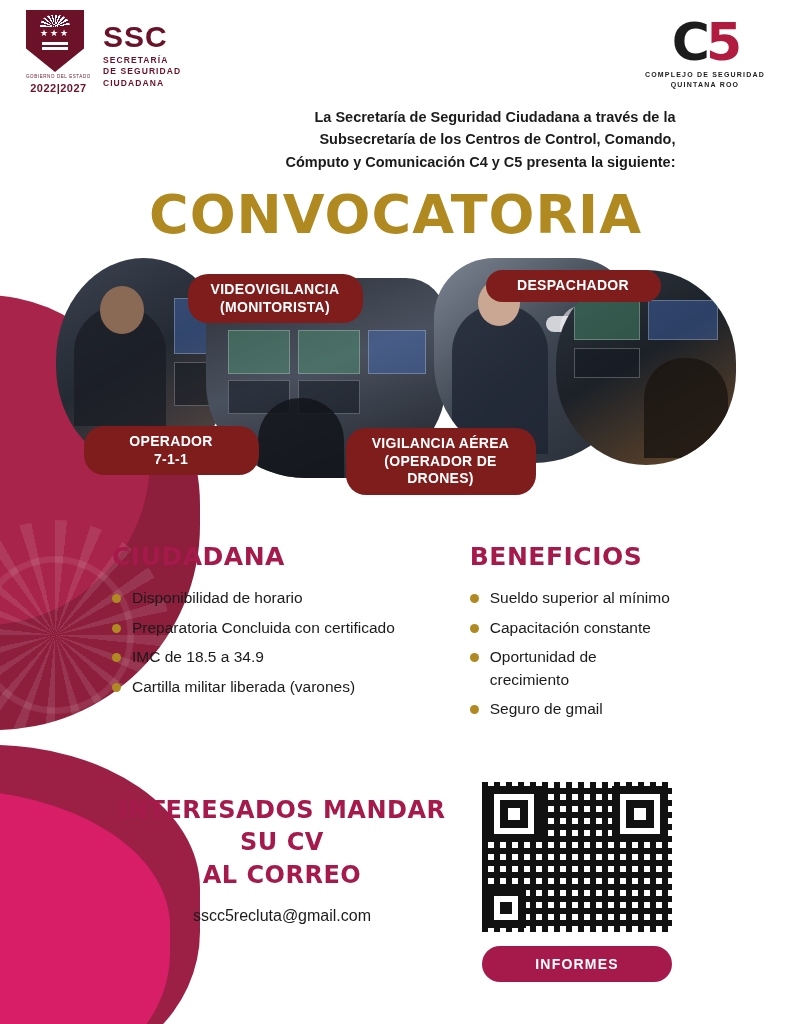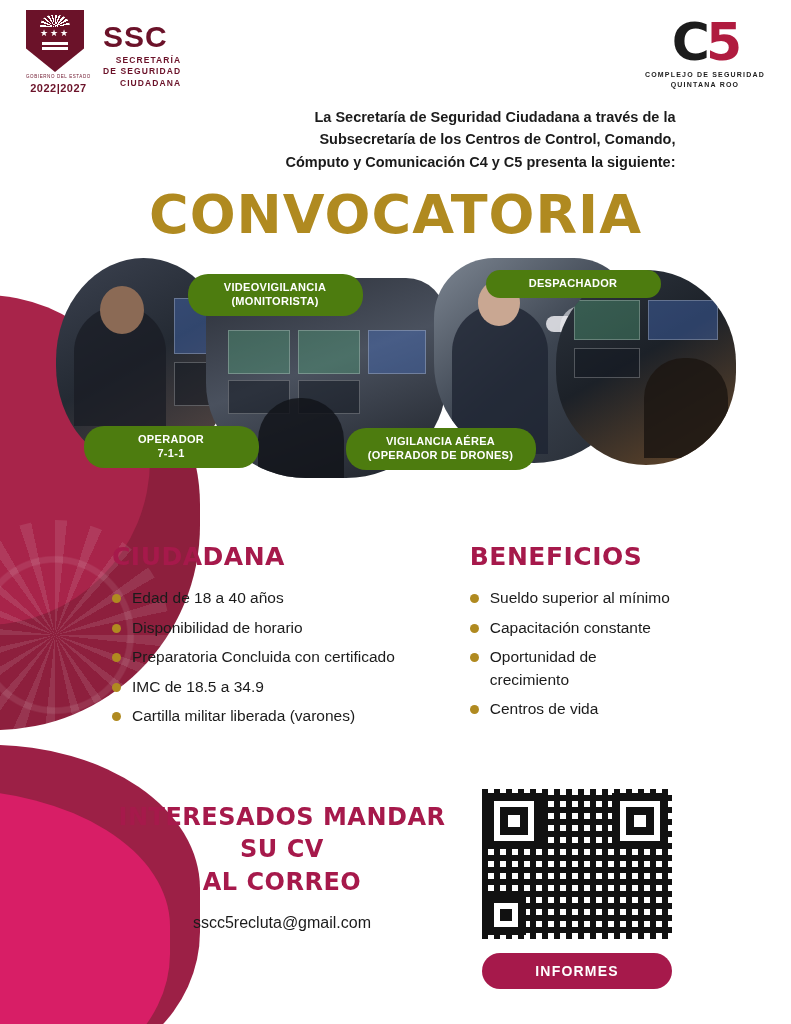--- a/index.html
+++ b/index.html
@@ -109,21 +109,21 @@
   .shield .stars { color: #fff; font-size: 9px; letter-spacing: 2px; line-height: 10px; margin-top: 1px; }
   .shield .bars { margin-top: 2px; }
   .shield .bars div { width: 26px; height: 3px; background: #fff; margin: 2px 0; }
   .gov-years {
     font-size: 11px; font-weight: bold; color: #6b1229;
     letter-spacing: 0.5px; margin-top: 3px;
   }
   .gov-micro { font-size: 4.5px; color: #6b1229; letter-spacing: 0.6px; margin-top: 2px; }
   .ssc-text { padding-top: 12px; }
   .ssc-title { font-size: 30px; font-weight: bold; color: #6b1229; letter-spacing: 1px; line-height: 1; }
-  .ssc-sub { font-size: 8.5px; font-weight: bold; color: #6b1229; letter-spacing: 1.1px; line-height: 1.35; margin-top: 3px; text-align: right; }
+  .ssc-sub { font-size: 8.5px; font-weight: bold; color: #6b1229; letter-spacing: 1.1px; line-height: 1.35; margin-top: 3px; }
 
   .c5-logo { text-align: center; padding-top: 6px; }
   .c5-mark {
     font-size: 52px; font-weight: bold; color: #1c1c1c;
     letter-spacing: -4px; line-height: 1;
     font-family: "DejaVu Sans", sans-serif;
   }
   .c5-mark .c5-red { color: #b01b3f; }
   .c5-sub { font-size: 7px; font-weight: bold; color: #1c1c1c; letter-spacing: 1.2px; line-height: 1.4; margin-top: 2px; }
 
@@ -187,23 +187,23 @@
     position: absolute;
     background: rgba(120,180,160,0.35);
     border: 1px solid rgba(255,255,255,0.25);
   }
   .ph-screen.blue { background: rgba(70,110,190,0.42); }
   .ph-screen.green { background: rgba(80,160,120,0.40); }
   .ph-screen.dark { background: rgba(20,25,35,0.55); }
 
   .tag {
     position: absolute;
-    background: #4d7c0f;
+    background: #7f1d1d;
     color: #fff;
-    font-size: 11px;
+    font-size: 14px;
     font-weight: bold;
     text-align: center;
     border-radius: 20px;
     padding: 7px 16px;
     line-height: 1.25;
     letter-spacing: 0.3px;
     z-index: 9;
     white-space: pre-line;
   }
   .tag-video { left: 132px; top: 16px; width: 175px; }
@@ -396,35 +396,34 @@
 7-1-1</div>
       <div class="tag tag-drone">VIGILANCIA AÉREA
 (OPERADOR DE DRONES)</div>
     </div>
 
     <div class="cols">
 
       <div>
         <div class="col-head">CIUDADANA</div>
         <ul class="bullets">
-          <li>Edad de 18 a 40 años</li>
           <li>Disponibilidad de horario</li>
           <li>Preparatoria Concluida con certificado</li>
           <li>IMC de 18.5 a 34.9</li>
           <li>Cartilla militar liberada (varones)</li>
         </ul>
       </div>
 
       <div>
         <div class="col-head right">BENEFICIOS</div>
         <ul class="bullets">
           <li>Sueldo superior al mínimo</li>
           <li>Capacitación constante</li>
           <li style="max-width:170px;">Oportunidad de crecimiento</li>
-          <li> Centros de vida</li>
+          <li> Seguro de gmail</li>
         </ul>
       </div>
     </div>
 
     <div class="bottom">
       <div class="cta">
         <div class="cta-line">INTERESADOS MANDAR</div>
         <div class="cta-line">SU CV</div>
         <div class="cta-line">AL CORREO</div>
         <div class="cta-mail">sscc5recluta@gmail.com</div>

